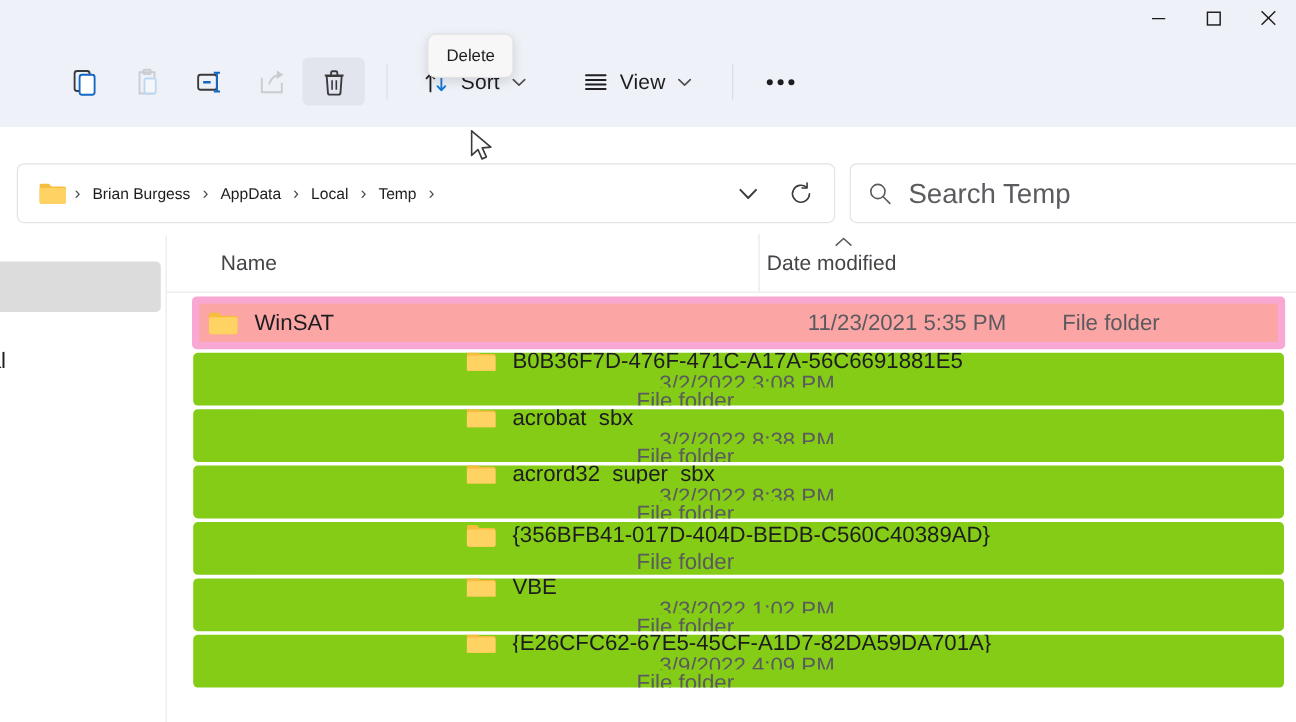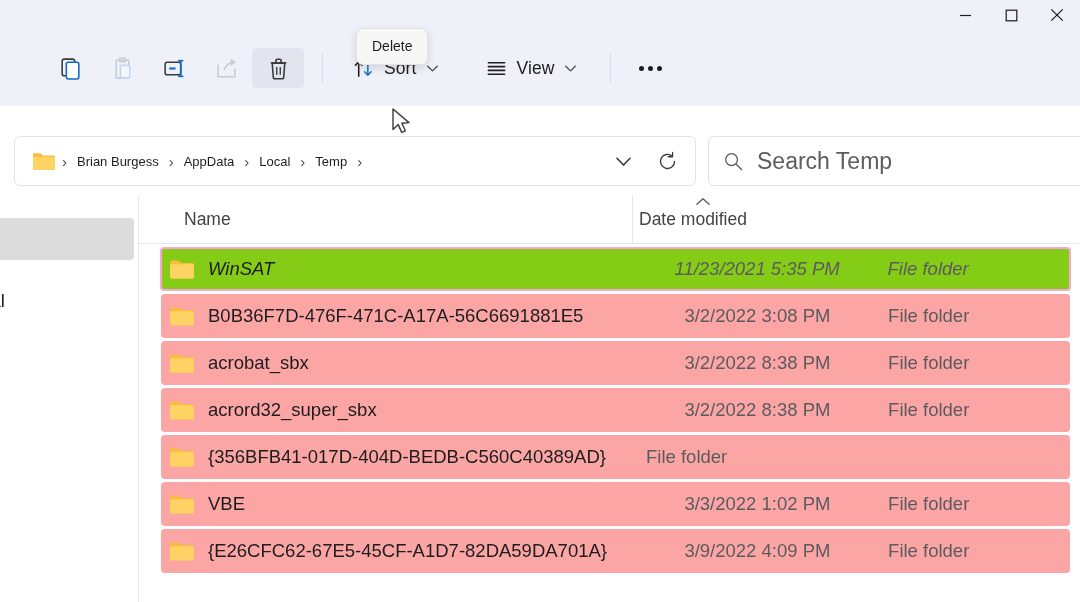--- a/index.html
+++ b/index.html
@@ -177,25 +177,25 @@
     background: #ffffff;
     overflow: hidden;
   }
   .row {
     position: relative;
     height: 44px; margin: 3px 10px 3px 22px;
     border-radius: 4px;
     display: flex; align-items: center;
     background: transparent;
   }
-  .row.selected { background: #fca5a5; }
+  .row.selected { background: #84cc16; flex-direction: column; }
   .row.focused {
-    background: #84cc16;
-    border: 2px solid #f9a8d4;
-    margin-left: 21px; margin-right: 9px; font-style: italic;
+    background: #fca5a5;
+    border: 6px solid #f9a8d4;
+    margin-left: 21px; margin-right: 9px;
   }
   .cell { font-size: 18.5px; color: #1d1d1f; white-space: nowrap; overflow: hidden; }
   .cell-name {
     width: 471px;
     display: flex; align-items: center; gap: 13px;
     padding-left: 8px;
   }
   .cell-date { width: 250px; color: #5b5b5f; padding-left: 14px; text-align: center; }
   .cell-type { width: 198px; color: #5b5b5f; padding-left: 14px; }
   .row.focused .cell-name { padding-left: 7px; }

